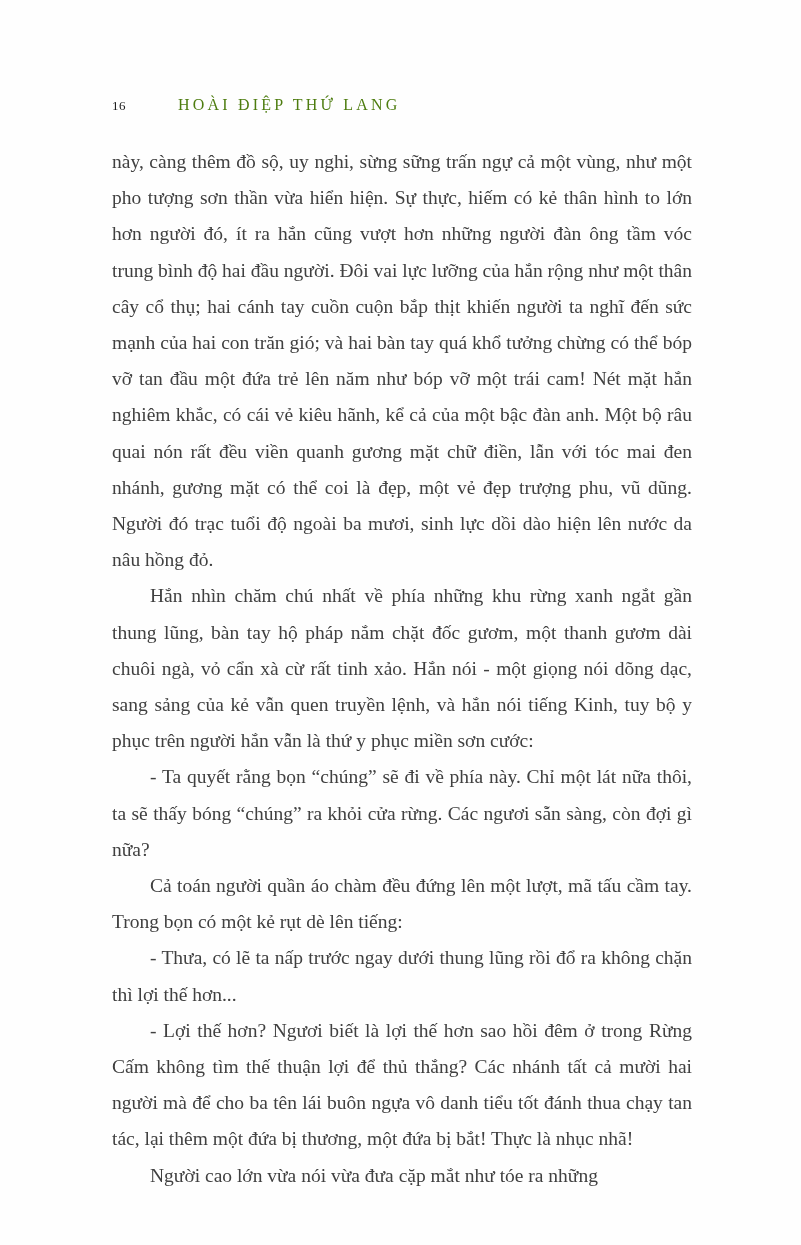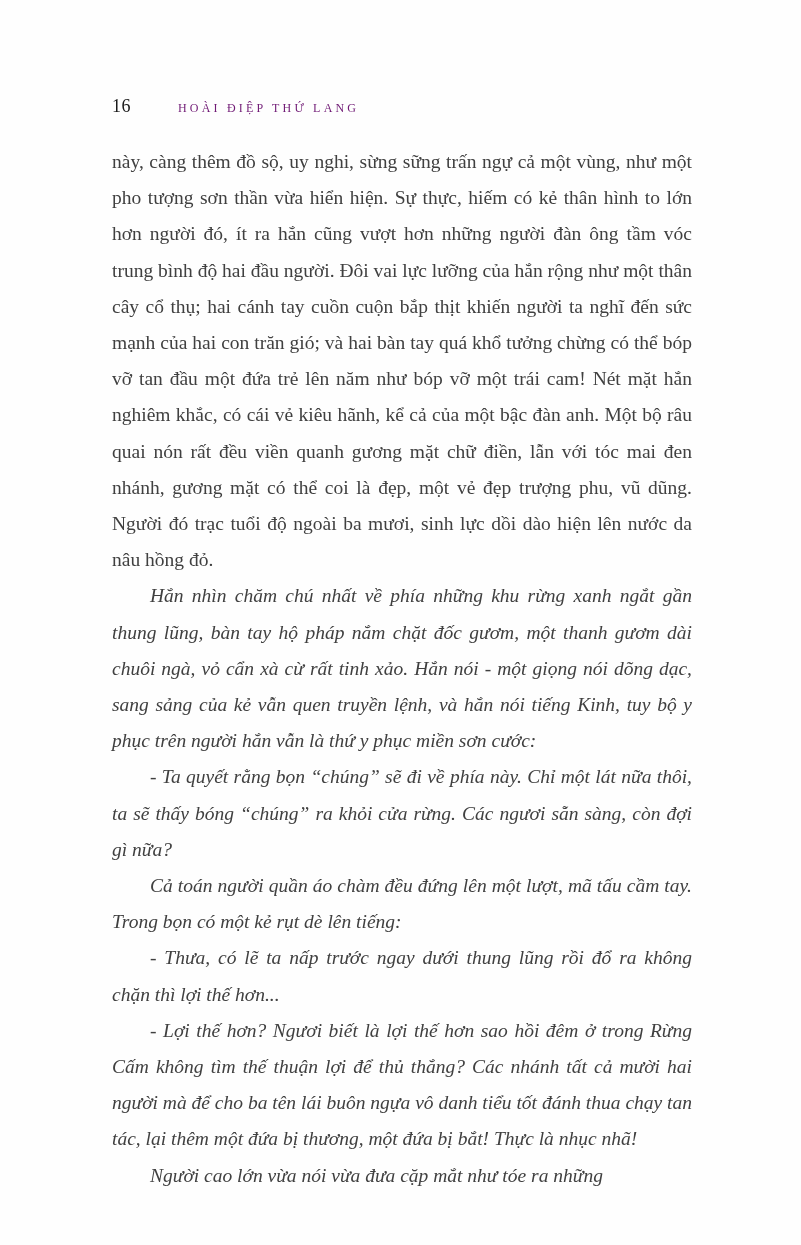--- a/index.html
+++ b/index.html
@@ -29,44 +29,43 @@
     top: 96px;
     width: 580px;
   }
   .running-head {
     display: flex;
     align-items: baseline;
     height: 26px;
     margin-bottom: 22px;
   }
   .folio {
-    font-size: 18px;
+    font-size: 13px;
     letter-spacing: 0.5px;
     color: #1a1a1a;
     width: 66px;
     flex: none;
   }
   .head-title {
-    font-size: 12px;
+    font-size: 16px;
     letter-spacing: 3.2px;
-    color: #701a75;
+    color: #4d7c0f;
     white-space: nowrap;
   }
   .body-text p {
     margin: 0;
     font-size: 19.5px;
     line-height: 36.2px;
     text-align: justify;
     text-justify: inter-word;
     color: #404040;
     hyphens: none;
   }
   .body-text p.indent {
     text-indent: 38px;
-    font-style: italic;
   }
   .body-text p.noindent {
     text-indent: 0;
   }
 </style>
 </head>
 <body>
 
 <div class="page">
   <div class="content">

